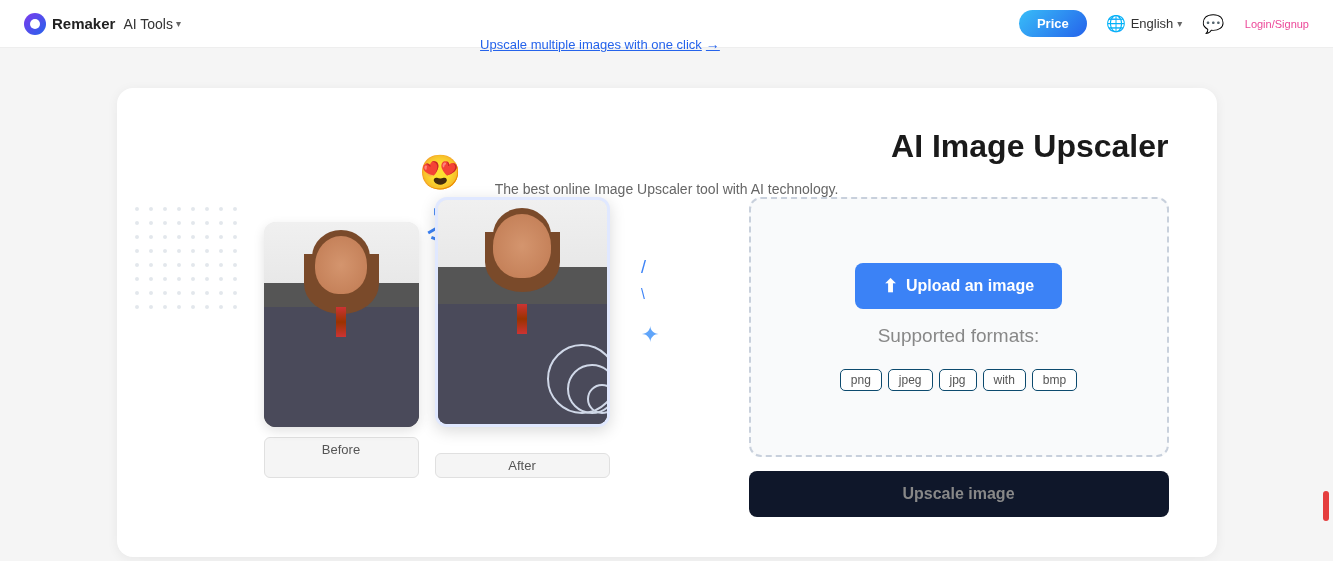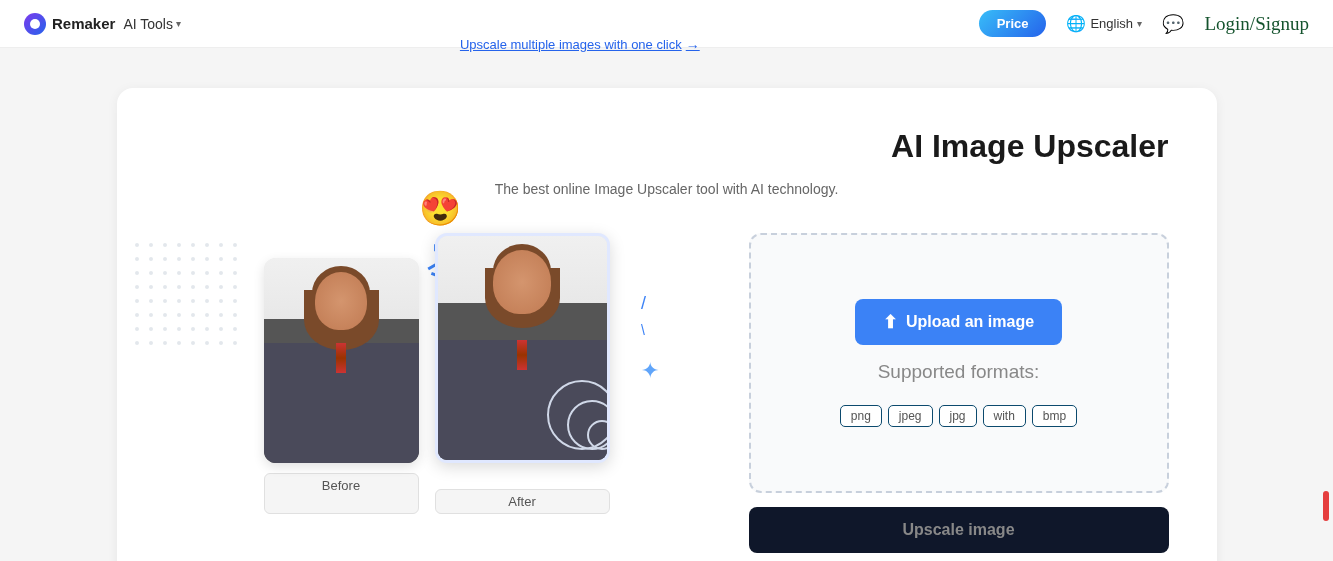--- a/index.html
+++ b/index.html
@@ -51,21 +51,21 @@
     }
     .lang-selector {
       display: flex; align-items: center; gap: 4px;
       font-size: 13px; color: #333; cursor: pointer;
     }
     .globe-icon { font-size: 16px; color: #555; }
     .chat-icon-btn {
       border: none; background: none; cursor: pointer; font-size: 18px; color: #444;
     }
     .login-btn {
-      border: none; background: none; cursor: pointer; font-size: 19px; color: #14532d; font-weight: 500; font-family: Liberation Serif, serif;
+      border: none; background: none; cursor: pointer; font-size: 11px; color: #ec4899; font-weight: 500;
     }
 
     
     .main {
       margin-top: 48px;
       display: flex;
       justify-content: center;
       padding: 40px 20px 20px;
       min-height: calc(561px - 48px);
     }
@@ -84,21 +84,20 @@
       font-size: 32px;
       font-weight: 700;
       color: #1a1a1a;
       margin-bottom: 16px;
     }
 
     .card-subtitle {
       text-align: center;
       font-size: 14px;
       color: #666;
-      margin-bottom: 36px;
     }
 
     .card-body {
       display: flex;
       gap: 40px;
       align-items: flex-start;
     }
 
     
     .preview-section {

